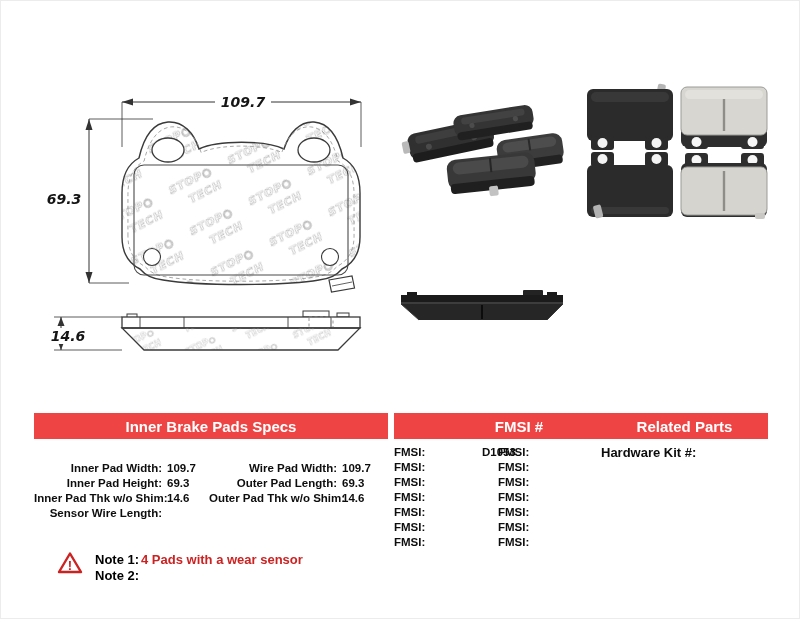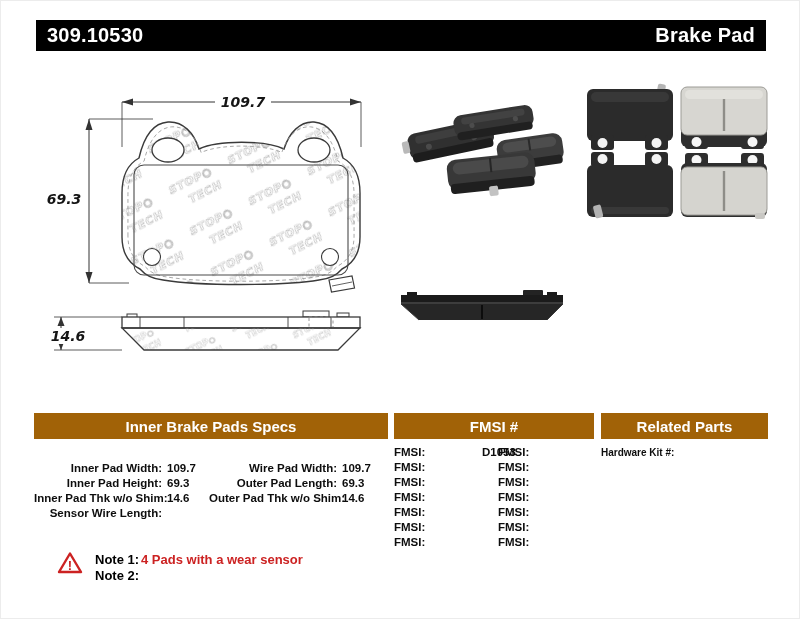--- a/index.html
+++ b/index.html
@@ -20,38 +20,38 @@
 
   
   .dim-label {
     position:absolute; background:#ffffff; text-align:center; color:#151515;
     font-family:"DejaVu Sans", sans-serif; font-style:italic; font-weight:bold;
     font-size:14px; line-height:16px; height:16px;
   }
 
   
   .th-bar {
-    position:absolute; top:412px; height:26px; background:#a16207; color:#fff;
+    position:absolute; top:412px; height:26px; background:#ef4444; color:#fff;
     font-weight:bold; font-size:15px; display:flex; align-items:center;
   }
   .th-half { flex:1; text-align:center; }
   .th-center { width:100%; text-align:center; }
 
   
   .spec-col { position:absolute; top:444px; font-size:11.5px; font-weight:bold; color:#0d0d0d;margin-top:16px; }
   .spec-row { display:flex; height:15px; line-height:15px; }
   .spec-label { width:128px; text-align:right; white-space:nowrap; }
   .spec-value { margin-left:5px; white-space:nowrap; }
 
   .fmsi-col { position:absolute; top:444px; font-size:11.5px; font-weight:bold; color:#0d0d0d; }
   .fmsi-row { display:flex; height:15px; line-height:15px;gap:33px; }
   .fmsi-label { width:34px; white-space:nowrap; }
   .fmsi-value { margin-left:21px; white-space:nowrap; }
 
-  .related-col { position:absolute; left:600px; top:444px; font-size:10px; font-weight:bold; color:#0d0d0d; }
+  .related-col { position:absolute; left:600px; top:444px; font-size:13px; font-weight:bold; color:#0d0d0d; }
   .related-row { display:flex; height:15px; line-height:15px; }
   .related-value { margin-left:4px; }
 
   
   .notes { position:absolute; left:94px; top:551px; }
   .note-row { display:flex; font-size:13px; font-weight:bold; height:16px; line-height:16px; }
   .note-label { color:#000; width:46px; }
   .note-text { color:#cc2222; }
 
   .wm-text {
@@ -62,24 +62,20 @@
     font-family:"DejaVu Sans", sans-serif; font-style:italic; font-weight:bold;
     font-size:8px; letter-spacing:0.5px; fill:#ffffff; stroke:#cfcfcf; stroke-width:0.6px;
   }
   svg { display:block; }
 </style>
 </head>
 <body>
 
 <div class="page">
 
-  <div class="header-bar">
-    <span>309.10530</span>
-    <span>Brake Pad</span>
-  </div>
 
   <svg class="abs" style="left:40px; top:88px;" width="345" height="212" viewBox="0 0 345 212">
     <defs>
       <pattern id="wm" patternUnits="userSpaceOnUse" width="66" height="46" patternTransform="rotate(-27)">
         <text x="2" y="15" class="wm-text">STOP◉</text>
         <text x="16" y="32" class="wm-text">TECH</text>
       </pattern>
       <pattern id="wms" patternUnits="userSpaceOnUse" width="52" height="34" patternTransform="rotate(-27)">
         <text x="2" y="11" class="wm-text-sm">STOP◉</text>
         <text x="12" y="24" class="wm-text-sm">TECH</text>
@@ -235,21 +231,21 @@
       <path d="M 4 17 L 166 17 L 150 33 L 22 33 Z" fill="#262626"></path>
       <line x1="85" y1="18" x2="85" y2="32" stroke="#0c0c0c" stroke-width="2"></line>
       <path d="M 4 17 L 22 33" stroke="#3a3a3a" stroke-width="1"></path>
       <path d="M 166 17 L 150 33" stroke="#3a3a3a" stroke-width="1"></path>
     </g>
   </svg>
 
   <div class="th-bar" style="left:33px; width:354px;">
     <span class="th-half">Inner Brake Pads Specs</span>
   </div>
-  <div class="th-bar" style="left:393px; width:200px;">
+  <div class="th-bar" style="left:393px; width:200px;padding-left:25px;">
     <span class="th-center">FMSI #</span>
   </div>
   <div class="th-bar" style="left:600px; width:167px;">
     <span class="th-center">Related Parts</span>
   </div>
 
   <div class="spec-col" style="left:33px;">
     <div class="spec-row">
       <span class="spec-label">Inner Pad Width:</span>
       <span class="spec-value">109.7</span>

